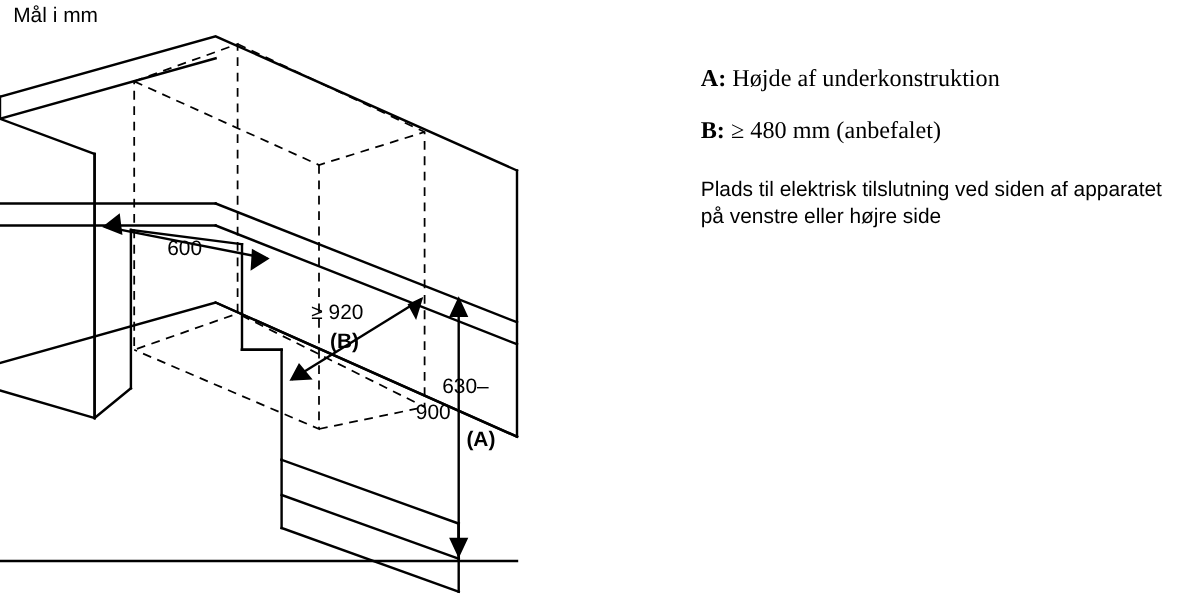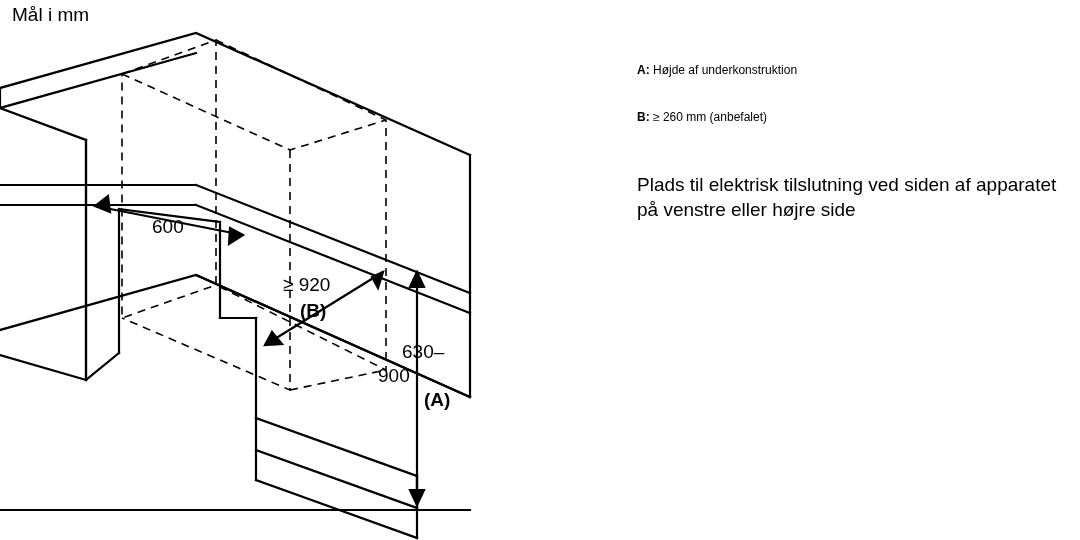--- a/index.html
+++ b/index.html
@@ -40,31 +40,32 @@
     top: 4px;
     font-size: 19px;
   }
   #legend {
     position: absolute;
     left: 637px;
     top: 58px;
     width: 420px;
   }
   .legend-row {
-    font-size: 12px;
+    font-size: 22px;
     line-height: 25px;
     margin-bottom: 22px;
+    font-family: Liberation Serif, serif;
   }
   .legend-key {
     font-weight: bold;
   }
   #legend-note {
     font-size: 19px;
     line-height: 25px;
-    margin-top: 42px;
+    margin-top: 30px;
   }
   .lbl-600 { left: 152px; top: 215px; }
   .lbl-550 { left: 283px; top: 273px; }
   .lbl-b   { left: 300px; top: 299px; }
   .lbl-820 { left: 402px; top: 340px; }
   .lbl-900 { left: 378px; top: 364px; }
   .lbl-a   { left: 424px; top: 388px; }
 </style>
 </head>
 <body>
@@ -148,18 +149,18 @@
   <div class="dim-label bold lbl-b">(B)</div>
   <div class="dim-label lbl-820">630–</div>
   <div class="dim-label lbl-900">900</div>
   <div class="dim-label bold lbl-a">(A)</div>
 
   <div id="legend">
     <div class="legend-row">
       <span class="legend-key">A:</span><span> Højde af underkonstruktion</span>
     </div>
     <div class="legend-row">
-      <span class="legend-key">B:</span><span> ≥ 260 mm (anbefalet)</span>
+      <span class="legend-key">B:</span><span> ≥ 480 mm (anbefalet)</span>
     </div>
     <div id="legend-note">Plads til elektrisk tilslutning ved siden af apparatet på venstre eller højre side</div>
   </div>
 
 </div>
 
 </body></html>

